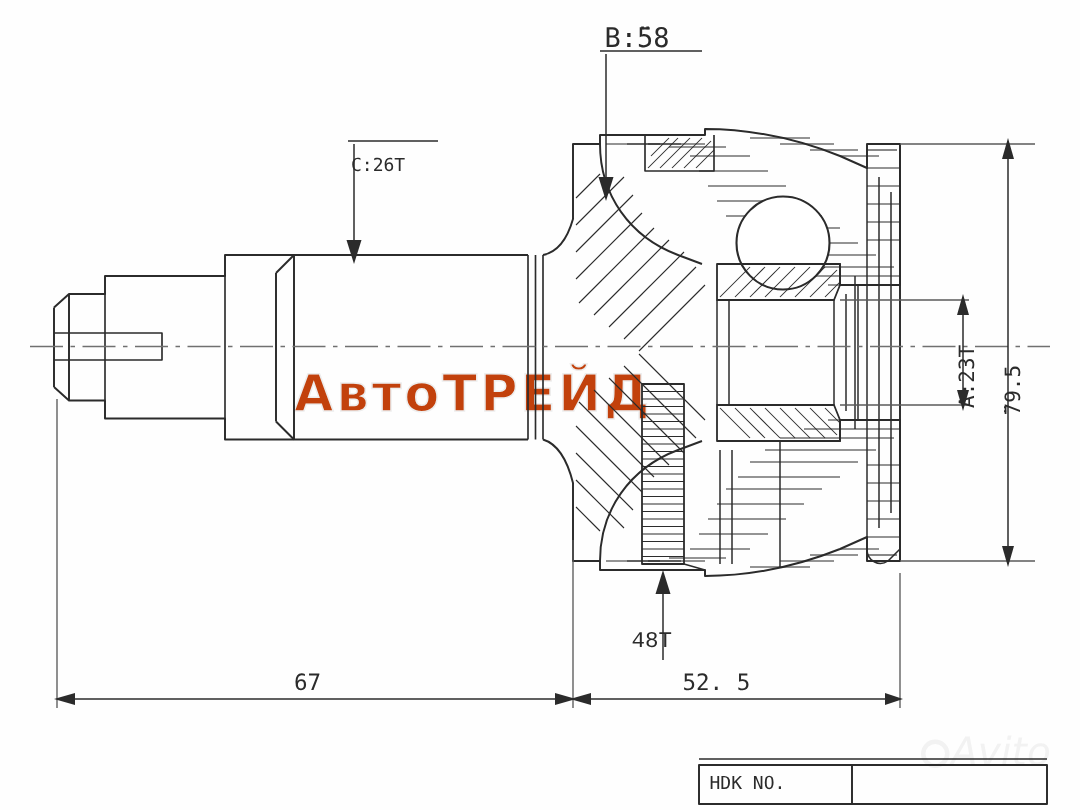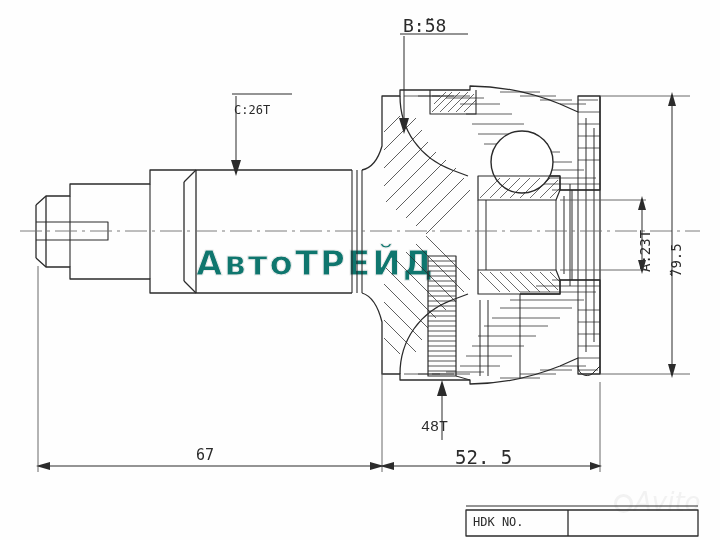--- a/index.html
+++ b/index.html
@@ -4,21 +4,21 @@
 <style>
   html,body{margin:0;padding:0;background:#fff;}
   body{width:720px;height:540px;overflow:hidden;
        font-family:"DejaVu Sans Mono","Liberation Mono",monospace;}
   #stage{position:relative;width:720px;height:540px;background:#fefefe;}
   svg{position:absolute;left:0;top:0;}
   .lbl{position:absolute;color:#2b2b2b;white-space:pre;
        font-family:"DejaVu Sans Mono","Liberation Mono",monospace;}
   .rot{transform:rotate(-90deg);transform-origin:left top;}
   #wm1{position:absolute;left:196px;top:243px;font-size:34px;font-weight:bold;
-       letter-spacing:2px;color:#0f766e;font-family:"DejaVu Sans",sans-serif;
+       letter-spacing:2px;color:#c2410c;font-family:"DejaVu Sans",sans-serif;
        -webkit-text-stroke:1px #ededed;pointer-events:none;}
   #wm2{position:absolute;left:614px;top:487px;font-size:26px;color:#f2f2f2;
        font-family:"DejaVu Sans",sans-serif;pointer-events:none;font-style:italic;}
   #wm2 .dot{display:inline-block;width:13px;height:13px;border-radius:50%;
             border:3px solid #f2f2f2;vertical-align:middle;margin-right:1px;}
 </style>
 </head>
 <body>
 
 <div id="stage">
@@ -302,18 +302,18 @@
   <div class="lbl" style="left:403px;top:15px;font-size:18px;">B:̈58</div>
 
   <div class="lbl rot" style="left:637px;top:272px;font-size:14px;">A:23T</div>
 
   <div class="lbl rot" style="left:668px;top:277px;font-size:14px;">̈79.5</div>
 
   <div class="lbl" style="left:421px;top:419px;font-size:15px;font-family:Liberation Mono, monospace;">48T</div>
 
   <div class="lbl" style="left:196px;top:446px;font-size:15px;">67</div>
 
-  <div class="lbl" style="left:455px;top:446px;font-size:19px;">52. 5</div>
+  <div class="lbl" style="left:455px;top:446px;font-size:15px;">52. 5</div>
 
   <div class="lbl" style="left:473px;top:515px;font-size:12px;">HDK NO.</div>
 
 
 </div>
 
 </body></html>

